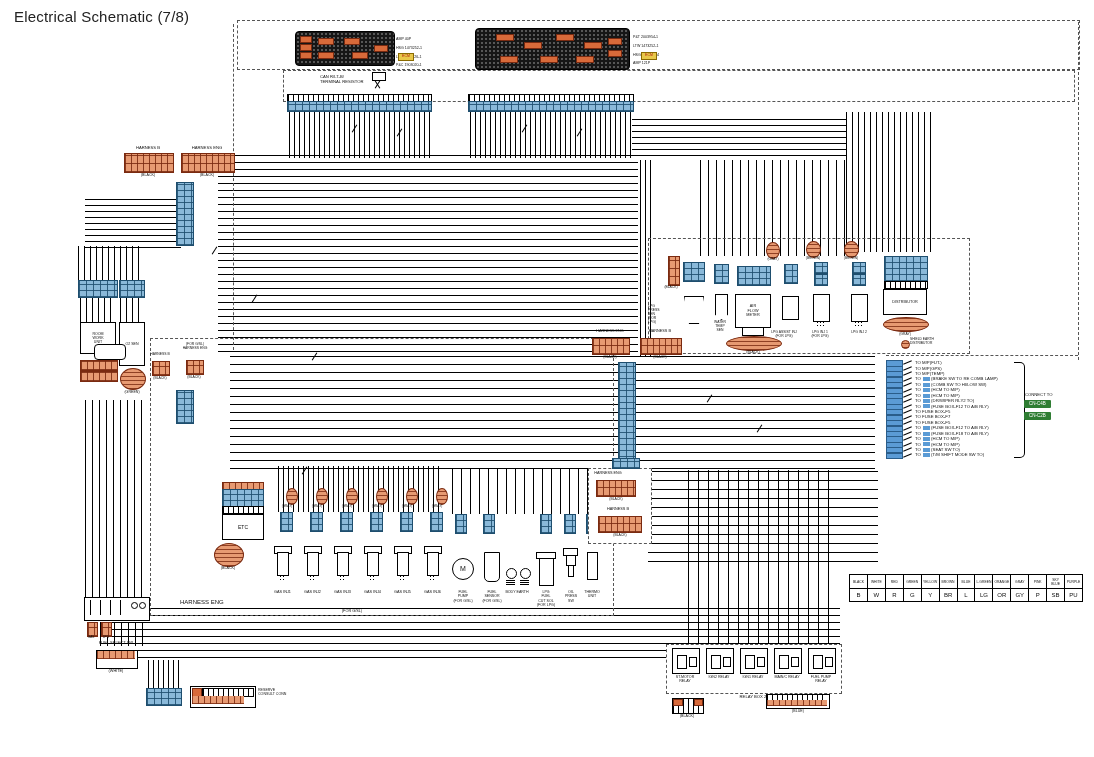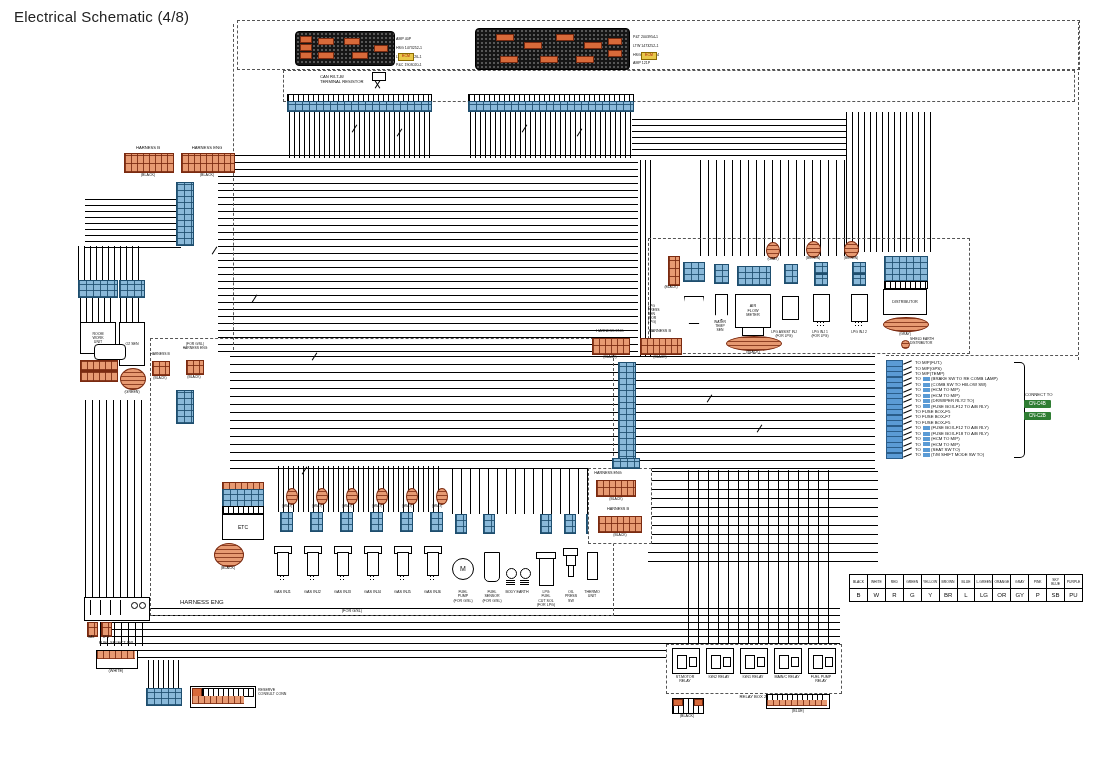--- a/index.html
+++ b/index.html
@@ -62,21 +62,21 @@
   #injrow .icap{position:absolute;left:0;top:60px;width:16px;height:6px;}
   #injrow .ibody{position:absolute;left:3px;top:66px;width:10px;height:22px;}
   #injrow .idots{position:absolute;left:5px;top:89px;width:7px;height:7px;}
   #injrow .ilab{position:absolute;left:0px;top:104px;width:17px;font-size:3.8px;text-align:center;line-height:1.15;}
 </style>
 </head>
 <body>
 
 <div id="canvas">
 
-  <div class="a title" style="left:14px;top:8px;">Electrical Schematic (4/8)</div>
+  <div class="a title" style="left:14px;top:8px;">Electrical Schematic (7/8)</div>
 
   <div class="a bv" style="left:289px;top:110px;width:141px;height:48px;--s:5px"></div>
   <div class="a bv" style="left:470px;top:110px;width:162px;height:48px;--s:5px"></div>
   <div class="a bh" style="left:218px;top:152px;width:420px;height:200px;--s:7px"></div>
   <div class="a bh" style="left:230px;top:355px;width:645px;height:114px;--s:8px"></div>
   <div class="a bv" style="left:640px;top:160px;width:14px;height:196px;--s:5px"></div>
   <div class="a bv" style="left:700px;top:160px;width:160px;height:96px;--s:8px"></div>
   <div class="a bv" style="left:846px;top:112px;width:90px;height:140px;--s:6px"></div>
   <div class="a bv" style="left:688px;top:470px;width:146px;height:176px;--s:10px"></div>
   <div class="a bh" style="left:100px;top:608px;width:740px;height:50px;--s:7px"></div>

